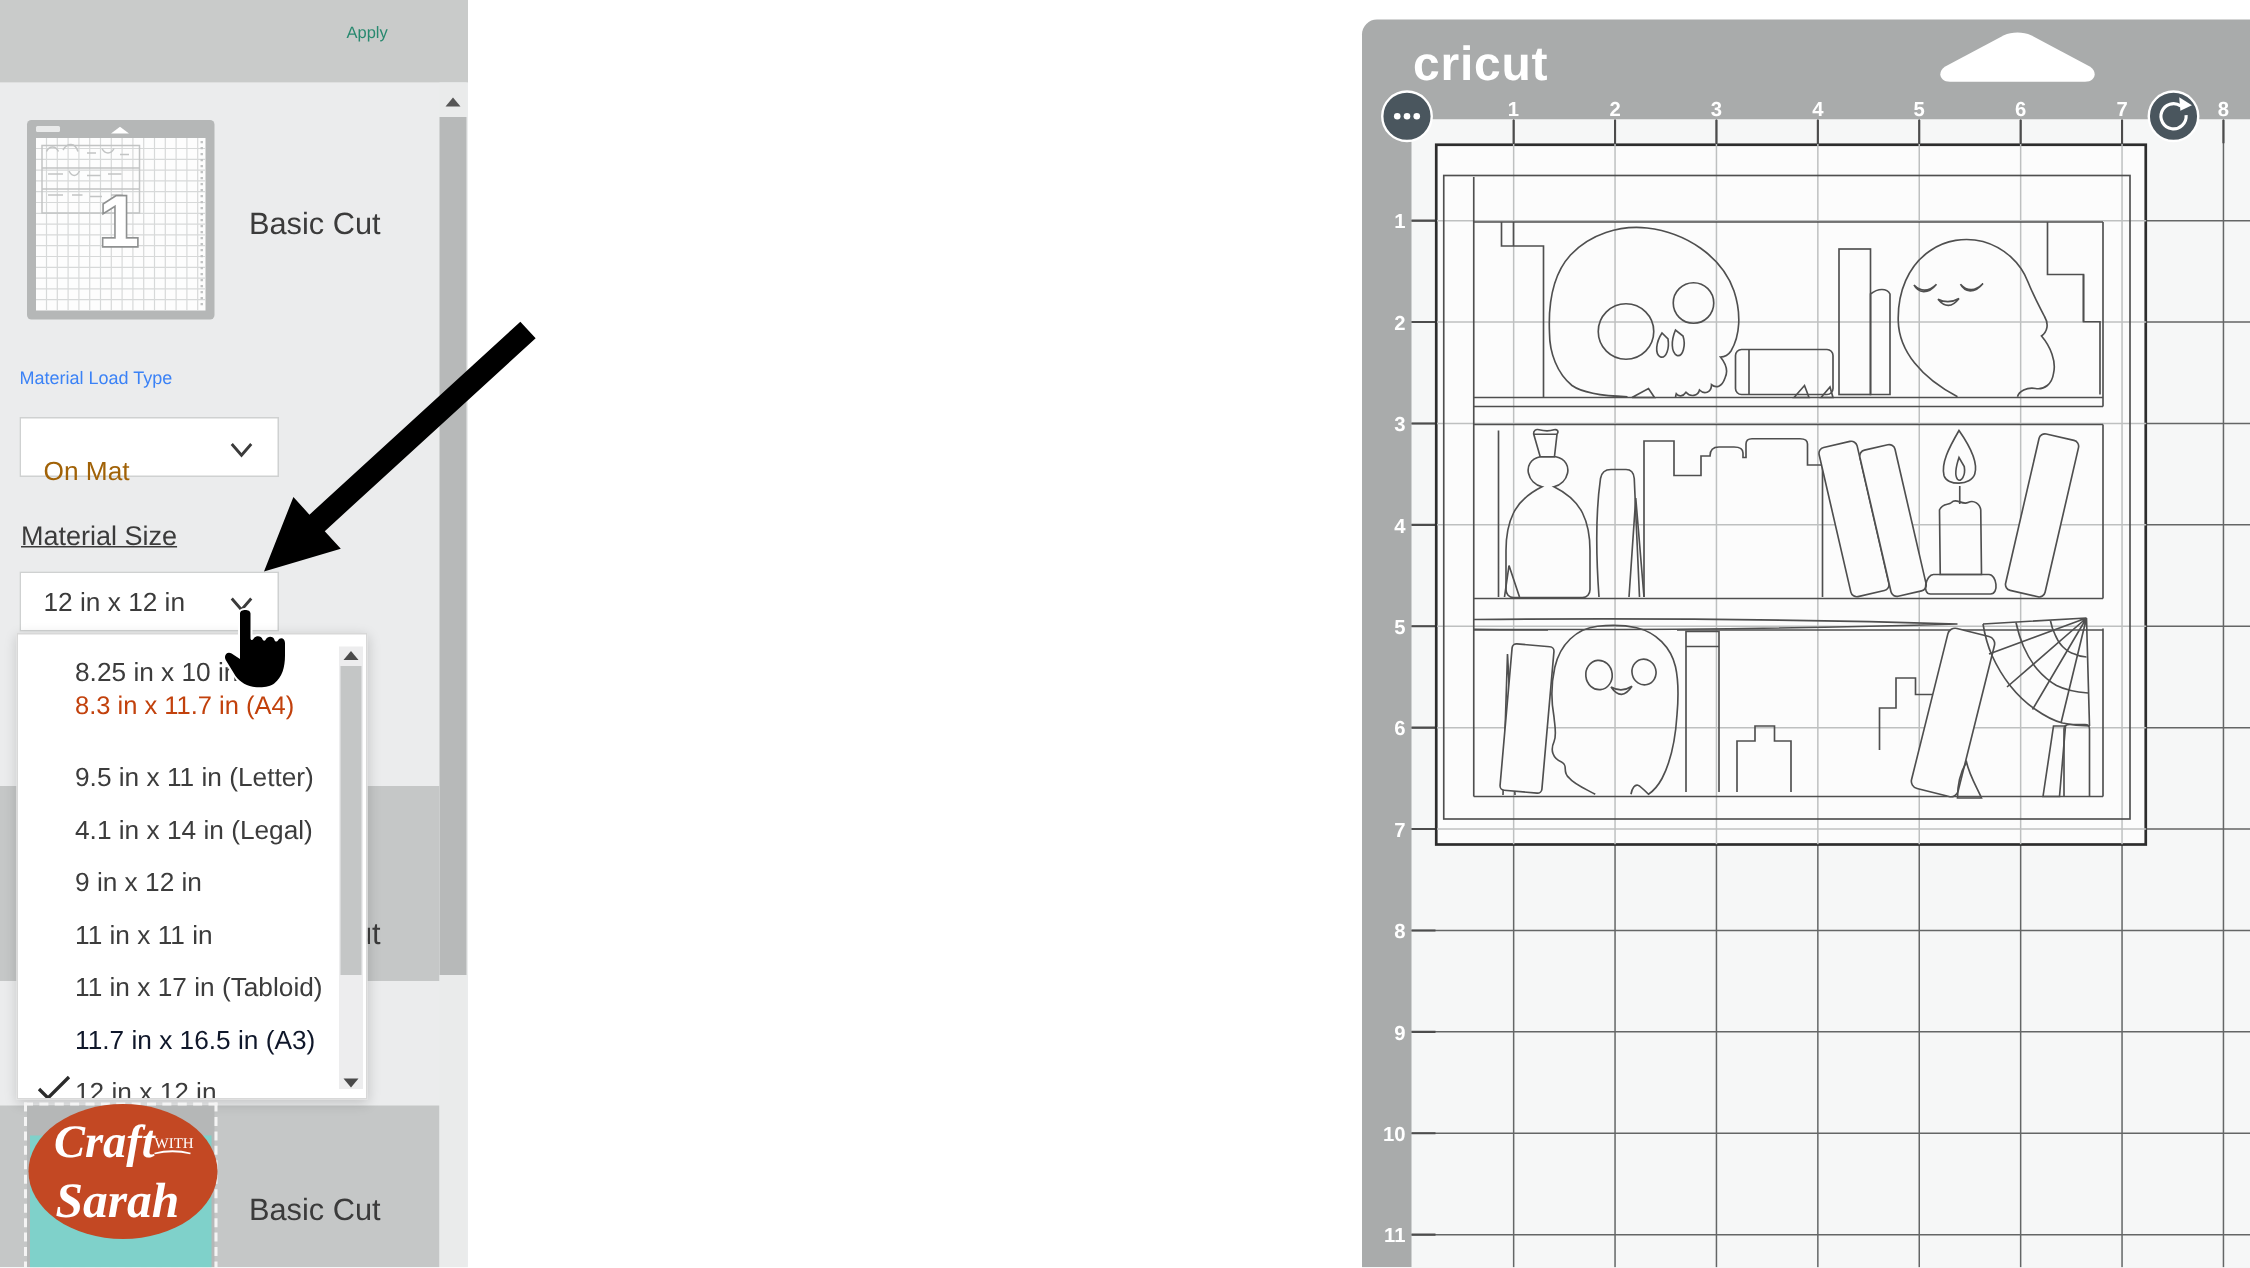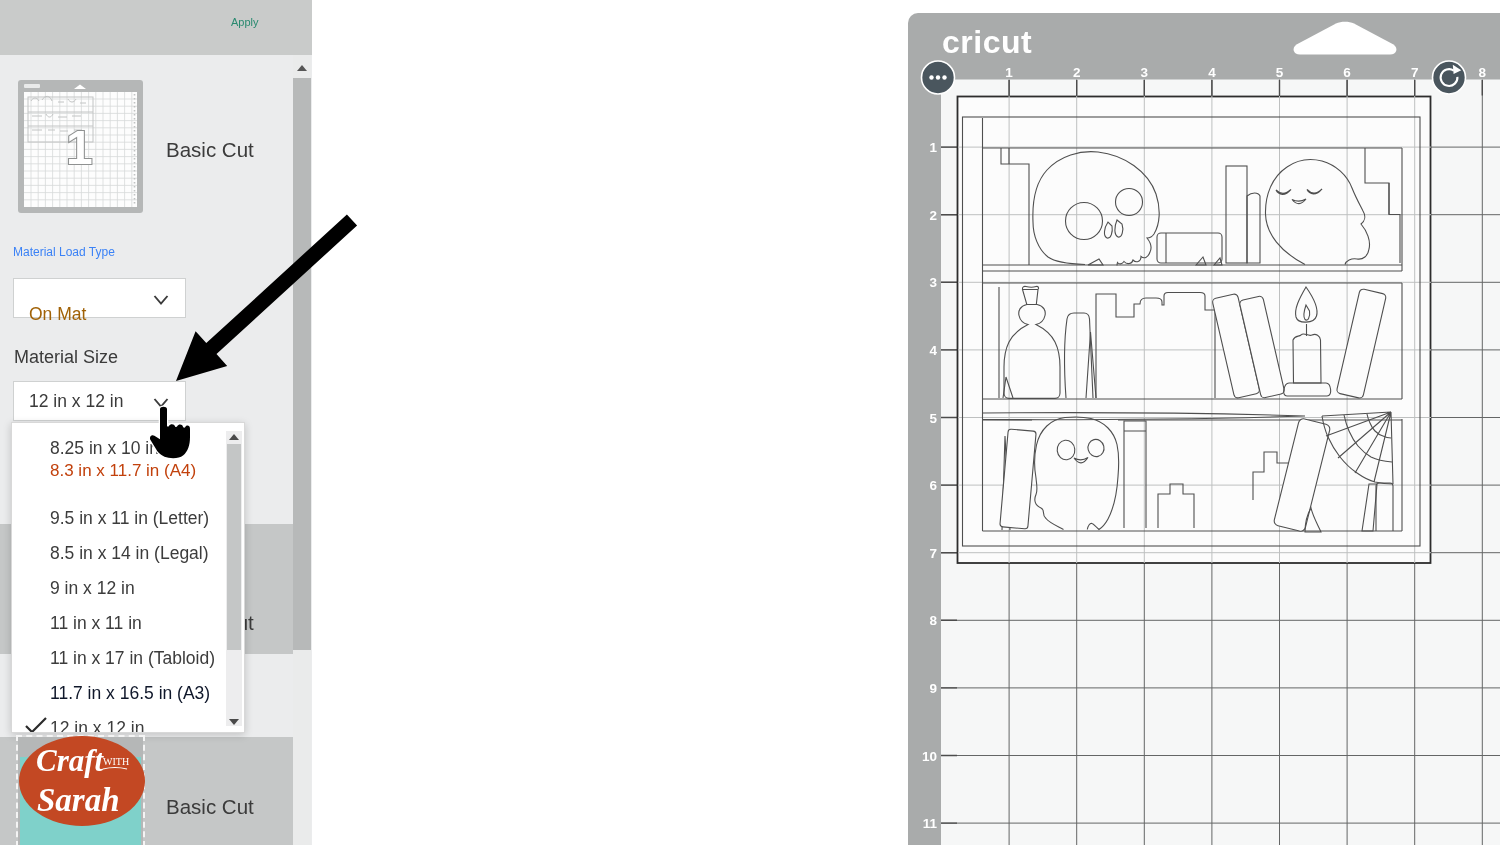--- a/index.html
+++ b/index.html
@@ -52,34 +52,34 @@
 
   <div class="abs" style="left:13px;top:245px;color:#3b82f6;font-size:12px;">Material Load Type</div>
 
   <div class="abs" style="left:13px;top:278px;width:171px;height:38px;background:#ffffff;border:1px solid #cfd1d1;">
     <div class="abs" style="left:15px;top:9px;font-size:17.5px;color:#a16207;margin-top:16px;">On Mat</div>
     <svg class="abs" style="left:139px;top:15px;" width="16" height="12" viewBox="0 0 16 12">
         <path d="M1.5,2 L8,9.5 L14.5,2" fill="none" stroke="#3b3b3b" stroke-width="1.9"></path>
       </svg>
   </div>
 
-  <div class="abs" style="left:14px;top:347px;color:#3b3b3b;font-size:18px;">Material Size</div>
+  <div class="abs" style="left:14px;top:347px;color:#3b3b3b;font-size:18px;text-decoration:underline;">Material Size</div>
 
   <div class="abs" style="left:13px;top:381px;width:171px;height:38px;background:#ffffff;border:1px solid #cfd1d1;">
     <div class="abs" style="left:15px;top:9px;font-size:17.5px;color:#3b3b3b;">12 in x 12 in</div>
     <svg class="abs" style="left:139px;top:15px;" width="16" height="12" viewBox="0 0 16 12">
         <path d="M1.5,2 L8,9.5 L14.5,2" fill="none" stroke="#3b3b3b" stroke-width="1.9"></path>
       </svg>
   </div>
 
   <div class="abs" style="left:11px;top:422px;width:234px;height:311px;background:#ffffff;border:1px solid #d8d8d8;box-shadow:0 2px 8px rgba(0,0,0,0.18);box-sizing:border-box;overflow:hidden;">
     <div class="abs" style="left:38px;top:15px;font-size:17.5px;color:#3c3c3c;">8.25 in x 10 in</div>
     <div class="abs" style="left:38px;top:38px;font-size:17px;color:#c2410c;">8.3 in x 11.7 in (A4)</div>
     <div class="abs" style="left:38px;top:85px;font-size:17.5px;color:#3c3c3c;">9.5 in x 11 in (Letter)</div>
-    <div class="abs" style="left:38px;top:120px;font-size:17.5px;color:#3c3c3c;">8.5 in x 14 in (Legal)</div>
+    <div class="abs" style="left:38px;top:120px;font-size:17.5px;color:#3c3c3c;">4.1 in x 14 in (Legal)</div>
     <div class="abs" style="left:38px;top:155px;font-size:17.5px;color:#3c3c3c;">9 in x 12 in</div>
     <div class="abs" style="left:38px;top:190px;font-size:17.5px;color:#3c3c3c;">11 in x 11 in</div>
     <div class="abs" style="left:38px;top:225px;font-size:17.5px;color:#3c3c3c;">11 in x 17 in (Tabloid)</div>
     <div class="abs" style="left:38px;top:260px;font-size:17.5px;color:#0f172a;">11.7 in x 16.5 in (A3)</div>
     <div class="abs" style="left:38px;top:295px;font-size:17.5px;color:#3c3c3c;">12 in x 12 in</div>
 
     <svg class="abs" style="left:12px;top:294px;" width="24" height="18" viewBox="0 0 24 18">
         <path d="M2,9 L8,15 L22,1" fill="none" stroke="#2b2b2b" stroke-width="2.2"></path>
       </svg>
 

